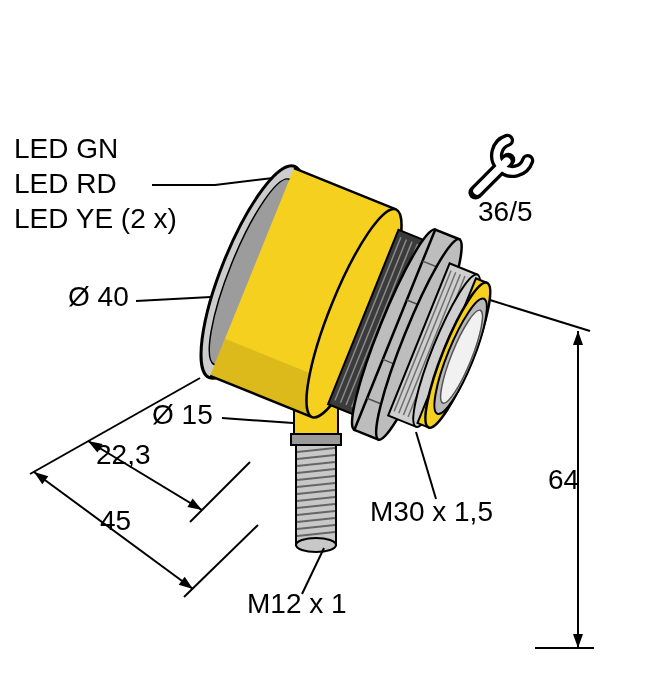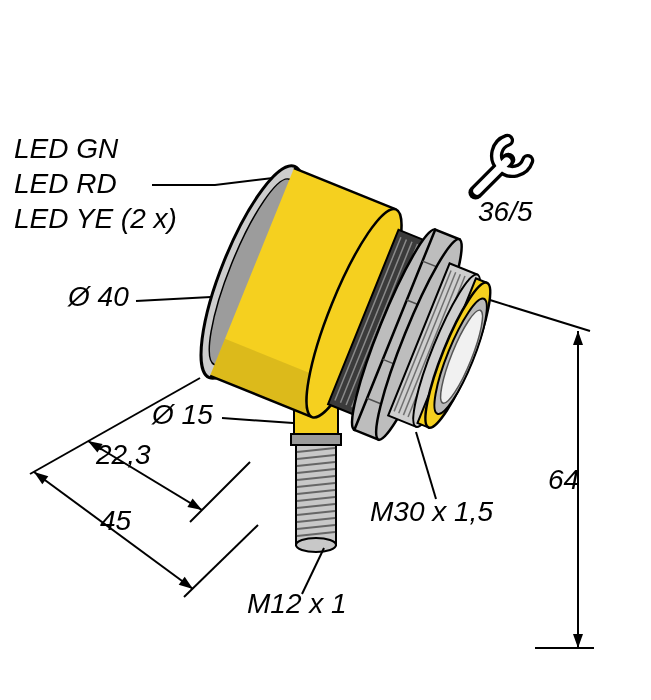--- a/index.html
+++ b/index.html
@@ -2,21 +2,20 @@
 <html><head>
 <meta charset="utf-8">
 <style>
   html, body { margin: 0; padding: 0; background: #ffffff; }
   .stage {
     position: relative;
     width: 651px;
     height: 700px;
     background: #ffffff;
     overflow: hidden;
-    font-style: italic;
   }
   svg { display: block; }
   .lbl {
     font-family: "Liberation Sans", sans-serif;
     font-size: 28px;
     fill: #000000;
   }
 </style>
 </head>
 <body>

